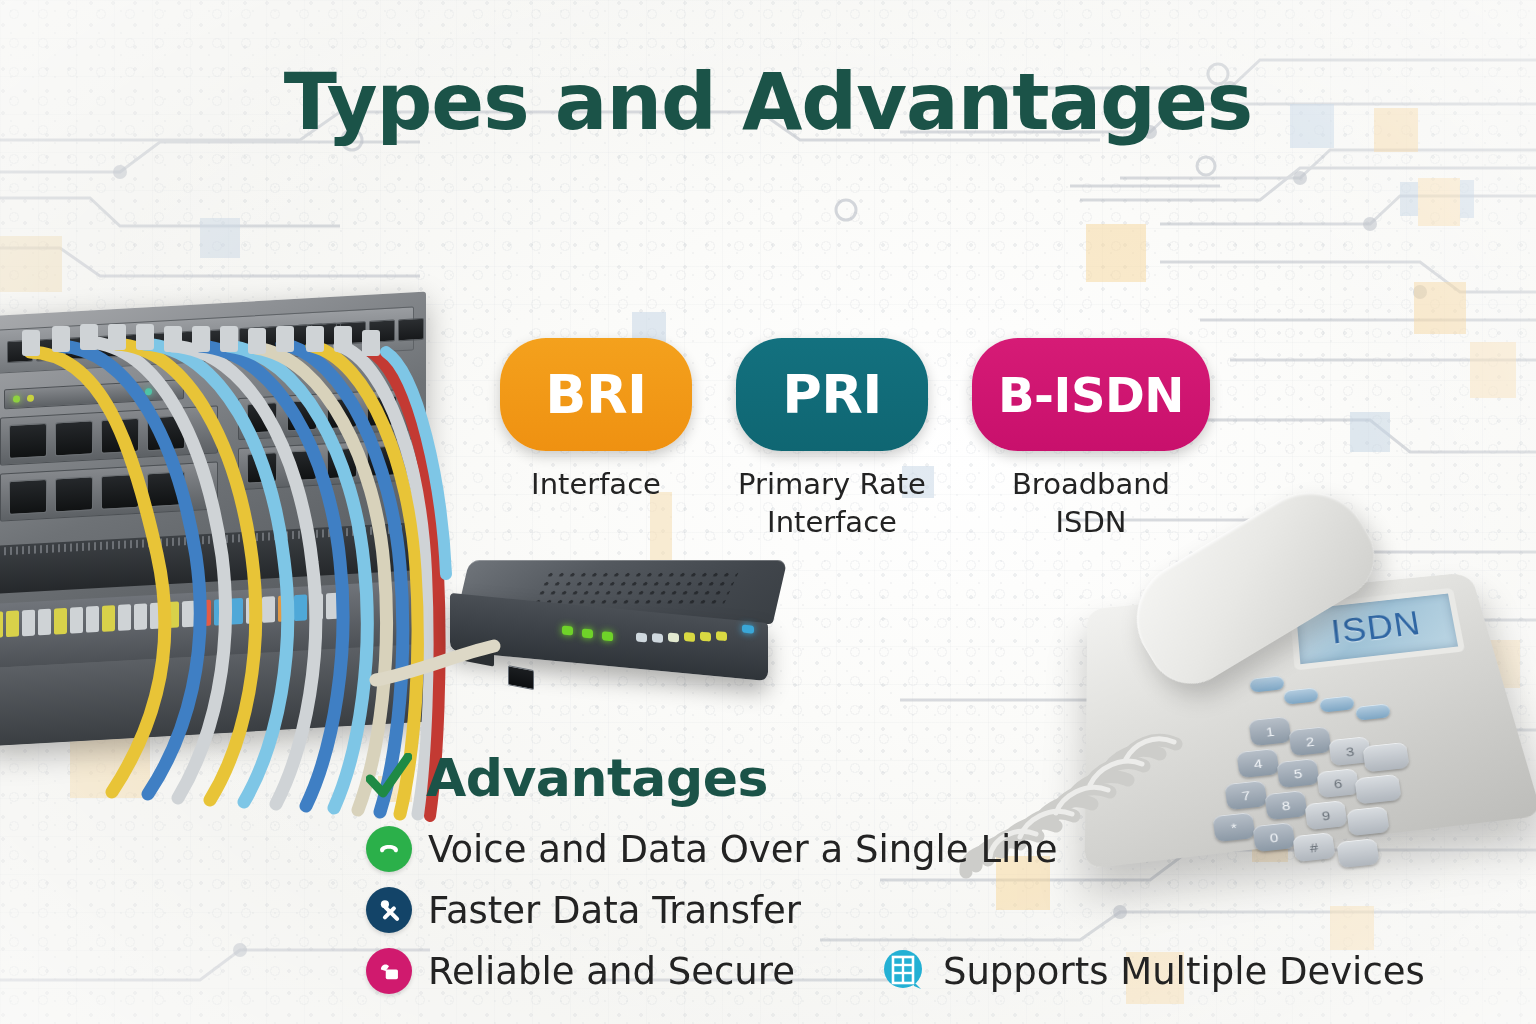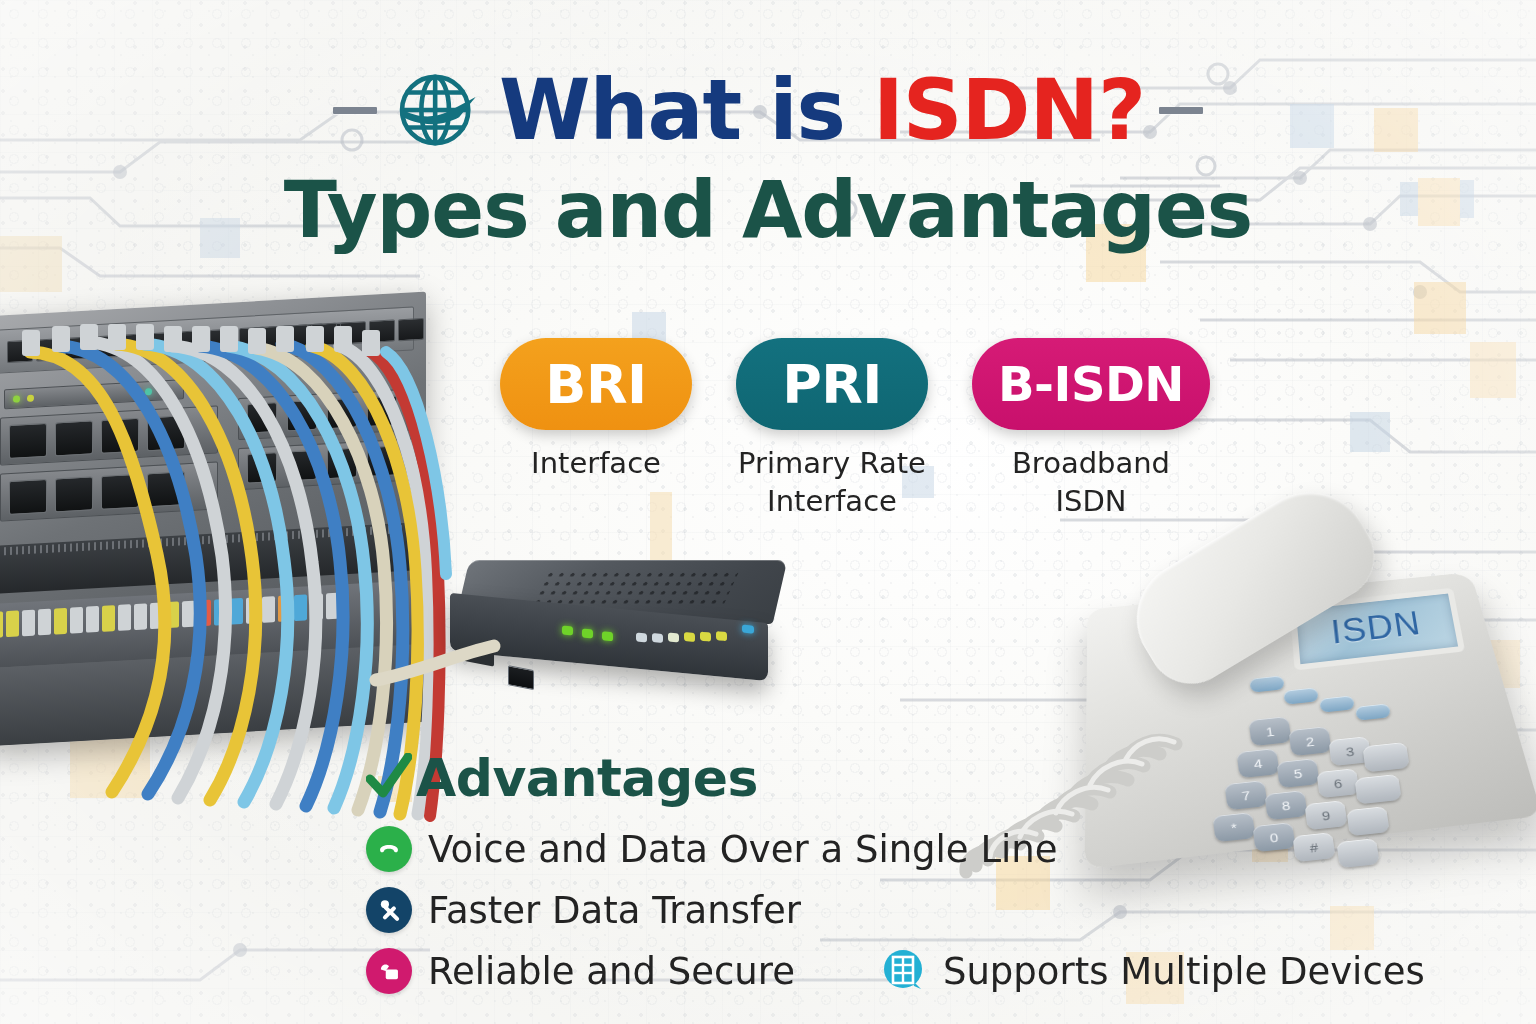--- a/index.html
+++ b/index.html
@@ -74,38 +74,38 @@
     line-height:1.05;
   }
 
   
   .types {
     position:absolute; left:500px; top:338px;
     display:flex; gap:44px; align-items:flex-start;
   }
   .type-col { width:192px; text-align:center; }
   .pill {
-    height:92px; border-radius:46px;
+    height:113px; border-radius:46px;
     display:flex; align-items:center; justify-content:center;
     color:#fff; font-weight:bold; letter-spacing:-.5px;
     font-family:"DejaVu Sans", sans-serif;
     box-shadow:0 5px 13px rgba(0,0,0,.20);
   }
   .pill.bri    { width:192px; font-size:54px; background:linear-gradient(180deg,#f4a11d 0%, #ef9111 100%); }
   .pill.pri    { width:192px; font-size:54px; background:linear-gradient(180deg,#13717f 0%, #0f6672 100%); }
   .pill.bisdn  { width:238px; font-size:48px; background:linear-gradient(180deg,#d61b76 0%, #c8106c 100%); }
   .type-col.wide { width:238px; }
   .type-caption {
     margin-top:14px; font-size:29px; color:#232323; line-height:1.32;
     font-family:"DejaVu Sans", sans-serif;
   }
 
   
   .adv { position:absolute; left:366px; top:748px; }
-  .adv-head { display:flex; align-items:center; gap:4px; }
+  .adv-head { display:flex; align-items:center; gap:14px; }
   .check { width:46px; height:50px; flex:none; }
   .adv-title {
     font-size:52px; font-weight:bold; color:#1b5348; letter-spacing:-.5px;
     font-family:"DejaVu Sans", sans-serif;
   }
   .adv-list { margin-top:18px; display:flex; flex-direction:column; gap:15px; }
   .adv-row { display:flex; align-items:center; }
   .adv-item { display:flex; align-items:center; gap:16px; }
   .ic { width:46px; height:46px; border-radius:50%; flex:none;
         display:flex; align-items:center; justify-content:center;
@@ -524,36 +524,20 @@
         <path d="M220 10 C 200 1, 180 12, 172 27"></path>
         <path d="M188 32 C 168 23, 144 36, 136 53"></path>
         <path d="M154 58 C 132 49, 108 64, 102 81"></path>
         <path d="M118 82 C 96 73, 72 88, 66 105"></path>
         <path d="M82 102 C 60 93, 38 108, 36 125"></path>
       </g>
     </svg>
   </div>
 
   <div class="header">
-    <div class="title-row-1">
-      <div class="dash"></div>
-      <svg class="globe" viewBox="0 0 100 100">
-        <g fill="none" stroke="#13717f" stroke-width="5">
-          <circle cx="48" cy="50" r="36"></circle>
-          <ellipse cx="48" cy="50" rx="15" ry="36"></ellipse>
-          <line x1="48" y1="14" x2="48" y2="86"></line>
-          <line x1="12" y1="50" x2="84" y2="50"></line>
-          <path d="M16 31 H 80"></path>
-          <path d="M16 69 H 80"></path>
-        </g>
-        <path d="M10 48 C 26 58, 44 60, 62 52 L 92 36 L 74 58 C 52 70, 26 66, 10 56 Z" fill="#13717f"></path>
-      </svg>
-      <div class="t1"><span class="a">What is </span><span class="b">ISDN?</span></div>
-      <div class="dash"></div>
-    </div>
     <div class="t2">Types and Advantages</div>
   </div>
 
   <div class="types">
 
     <div class="type-col">
       <div class="pill bri">BRI</div>
       <div class="type-caption">
         <div>Interface</div>
       </div>

